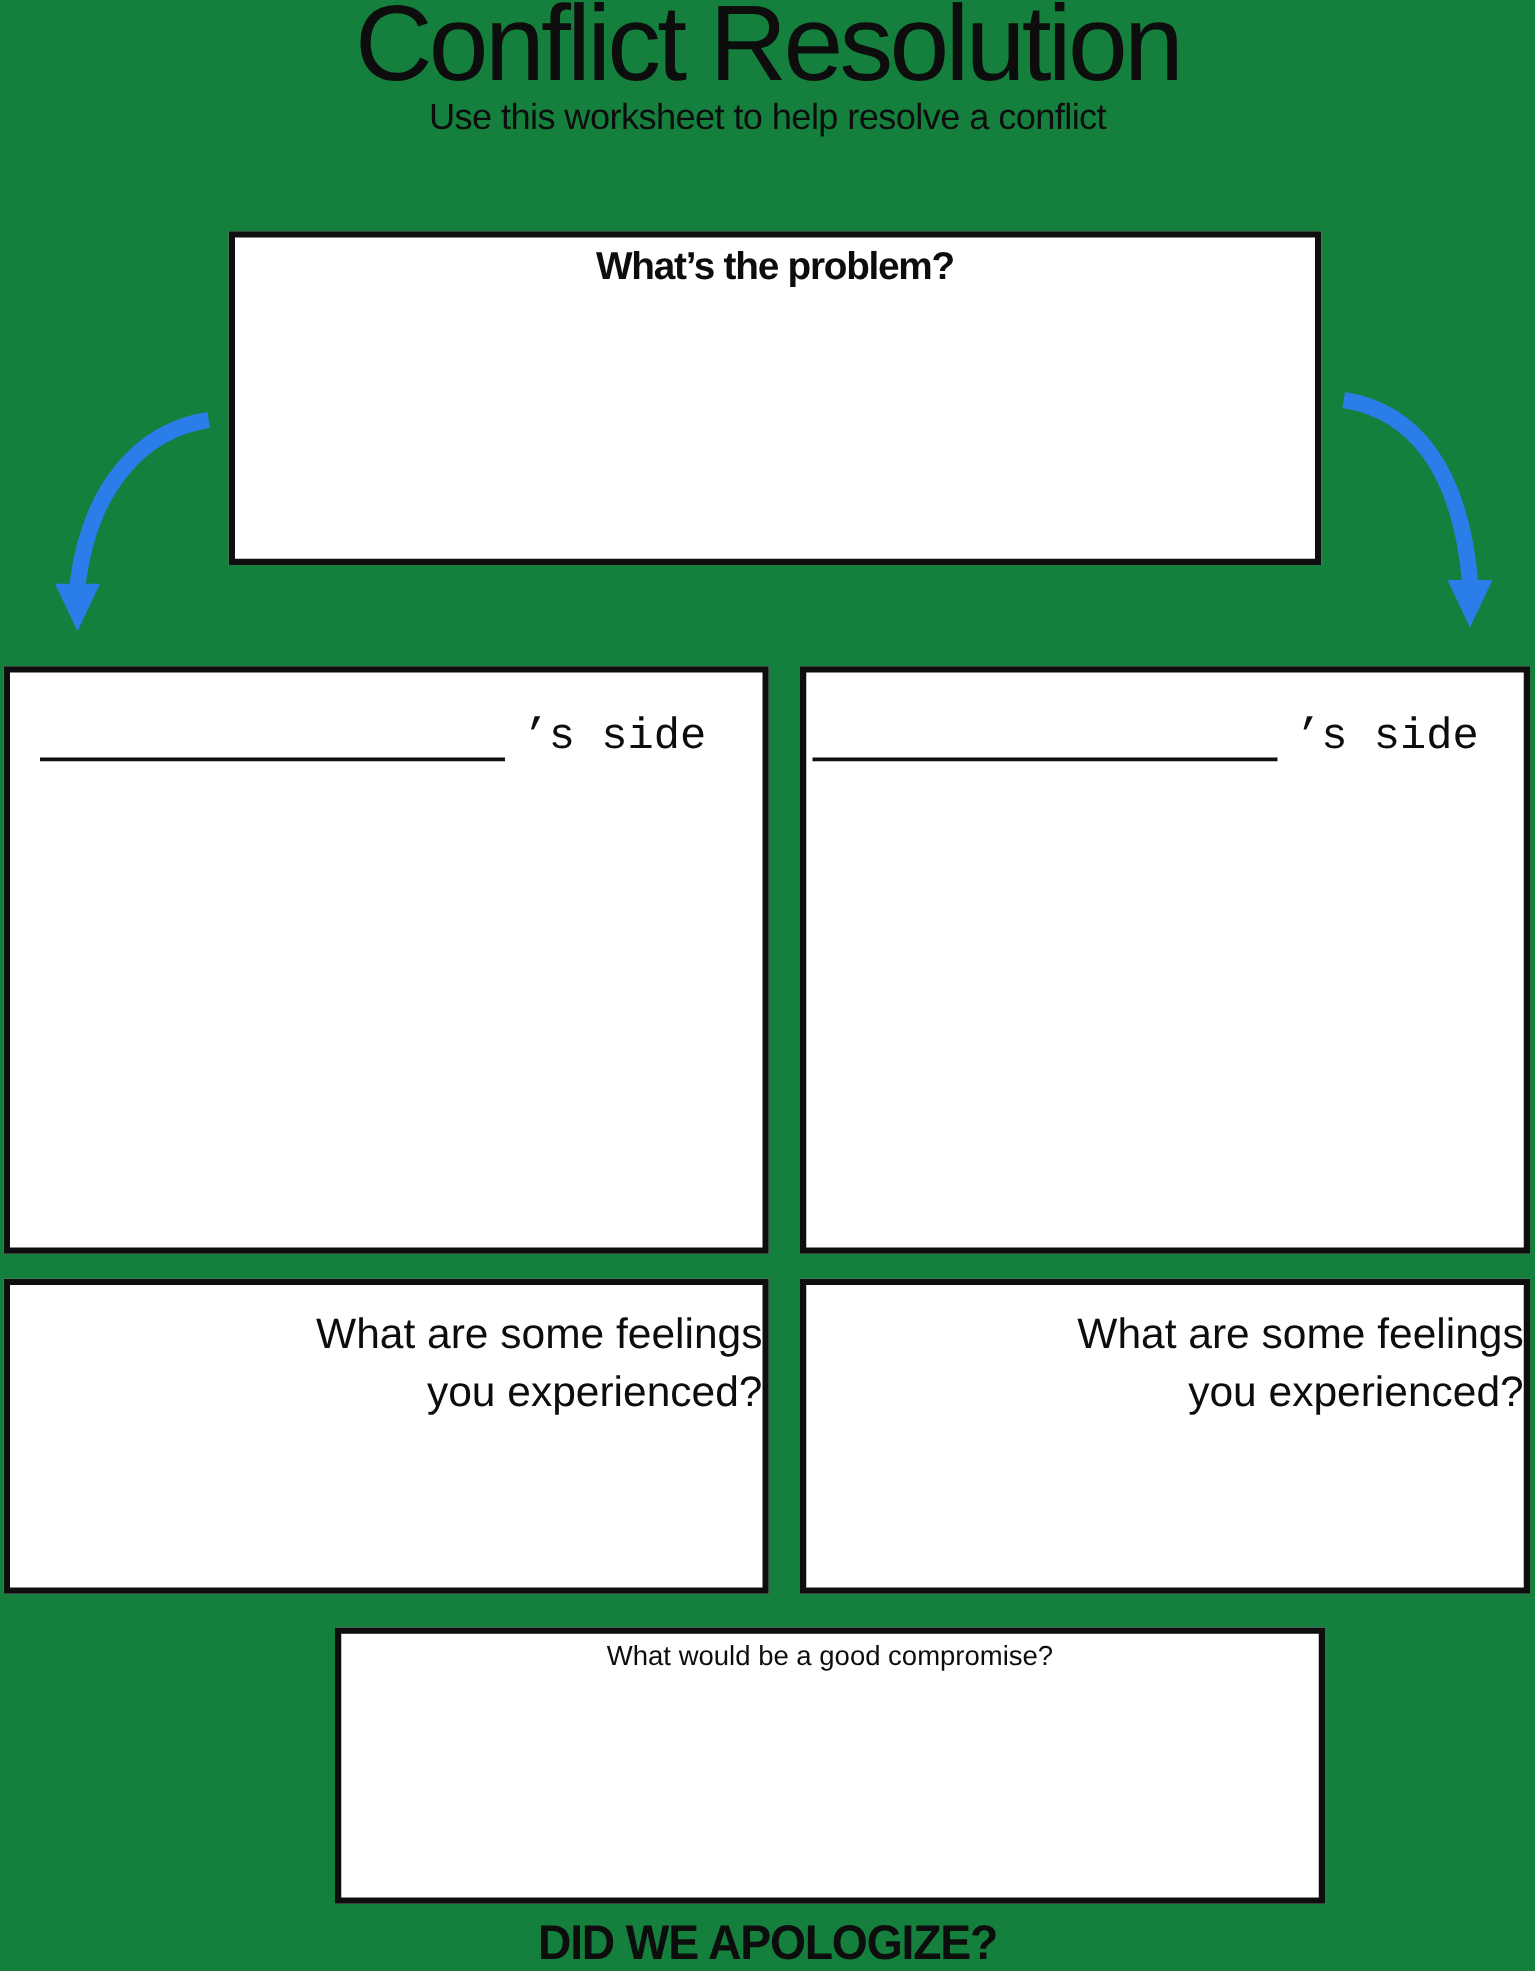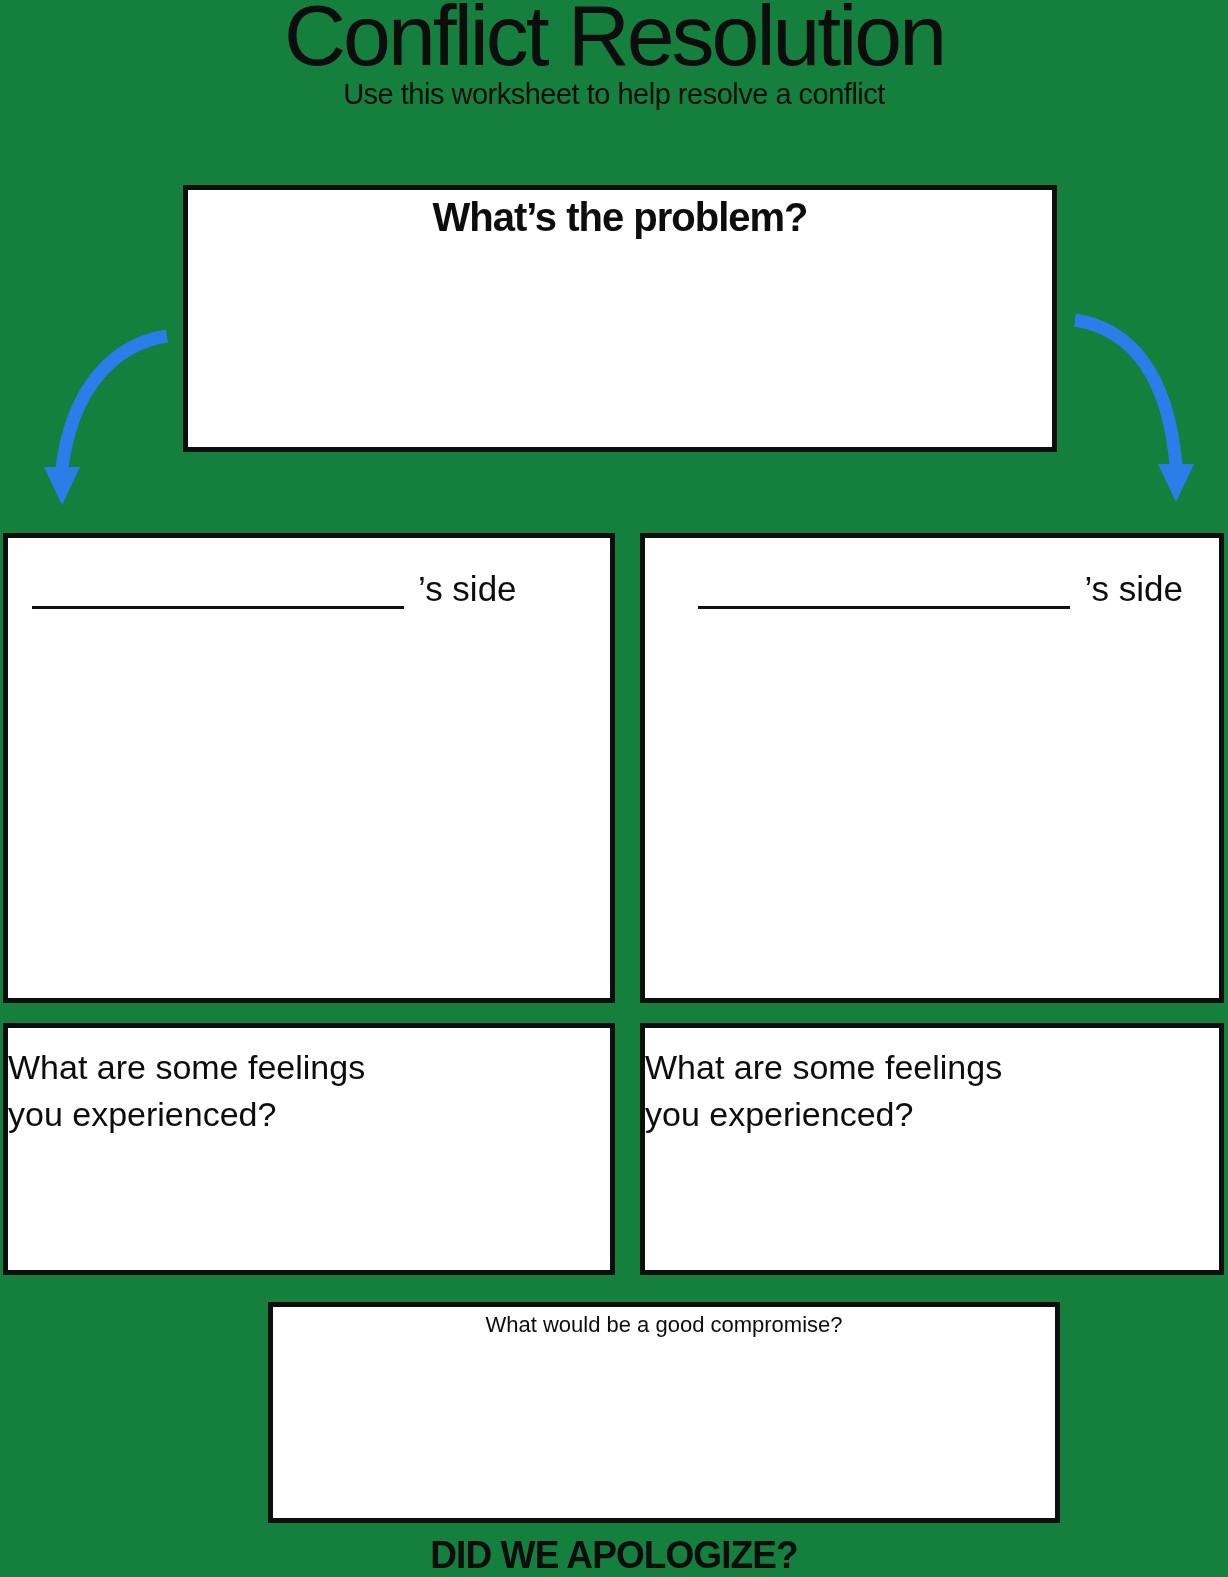--- a/index.html
+++ b/index.html
@@ -24,46 +24,46 @@
   }
   .wbox {
     position:absolute;
     border:5px solid #0e0e0e;
     box-sizing:border-box;
     background:#ffffff;
   }
   .problem-box { left:183px; top:185px; width:874px; height:267px; }
   .problem-heading {
     margin-top:5px; text-align:center;
-    font-size:40px; font-weight:800; letter-spacing:-1px;
+    font-size:31px; font-weight:800; letter-spacing:-1px;
   }
   .arrow-svg { position:absolute; }
   .arrow-left  { left:40px;  top:328px; }
   .arrow-right { left:1048px; top:308px; }
 
   .side-box-left  { left:3px;   top:533px; width:612px; height:470px; }
   .side-box-right { left:640px; top:533px; width:584px; height:470px; }
   .side-header {
     display:flex; align-items:flex-end;
     margin-top:32px; font-size:35px;
   }
   .side-box-left  .side-header { padding-left:24px; }
   .side-box-right .side-header { justify-content:flex-end; padding-right:36px; }
   .name-line {
     display:inline-block;
     width:372px; height:30px;
     border-bottom:3px solid #111111;
     margin-right:14px;
   }
-  .side-label { line-height:1.1; }
+  .side-label { line-height:1.1;font-family:Liberation Mono, monospace; }
 
   .feelings-box-left  { left:3px;   top:1023px; width:612px; height:252px; }
   .feelings-box-right { left:640px; top:1023px; width:584px; height:252px; }
   .feelings-prompt {
-    margin-top:16px; text-align:left;
+    margin-top:16px; text-align:right;
     font-size:34px; line-height:47px;
   }
 
   .compromise-box { left:268px; top:1302px; width:792px; height:221px; }
   .compromise-heading {
     margin-top:5px; text-align:center; font-size:22px;
   }
 
   .footer-question {
     position:absolute; top:1533px; left:0; width:100%;

